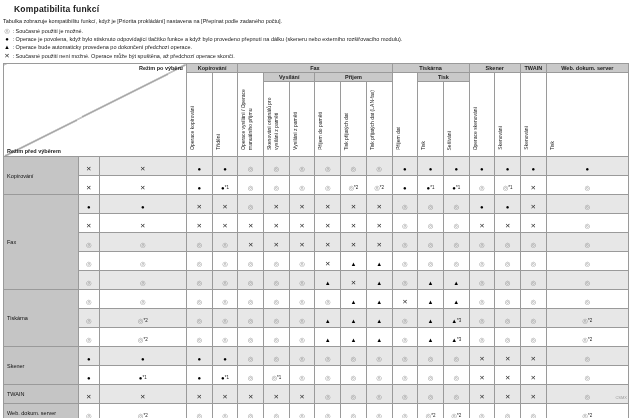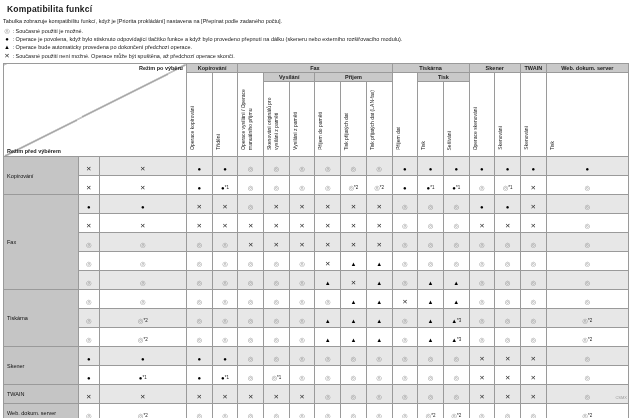--- a/index.html
+++ b/index.html
@@ -1,19 +1,19 @@
 <!DOCTYPE html>
 <html><head>
 <meta charset="utf-8">
 <style>
   html,body{margin:0;padding:0;}
   body{width:630px;height:418px;overflow:hidden;background:#fff;
        font-family:"Liberation Sans","DejaVu Sans",sans-serif;color:#1a1a1a;position:relative;}
   .page{padding:3px 2px 0 3px;}
-  h1{font-size:8.5px;margin:1px 0 4px 4px;letter-spacing:.2px;}
+  h1{font-size:8.5px;margin:1px 0 4px 11px;letter-spacing:.2px;}
   .intro{font-size:5.5px;margin:0 0 2px 0;line-height:1.3;}
   .legend{margin:0 0 3px 0;}
   .legend-line{font-size:5.5px;line-height:1.32;white-space:nowrap;overflow:hidden;}
   .legend-line .sym{display:inline-block;width:8px;text-align:center;}
   .sym-c{color:#8d8d8d;font-size:6.5px;}
   .sym-d{color:#000;font-size:6px;}
   .sym-t{color:#000;font-size:6px;}
   .sym-x{color:#2b2b2b;font-size:6.5px;}
 
   table{border-collapse:collapse;table-layout:fixed;width:626px;margin-top:2px;}

